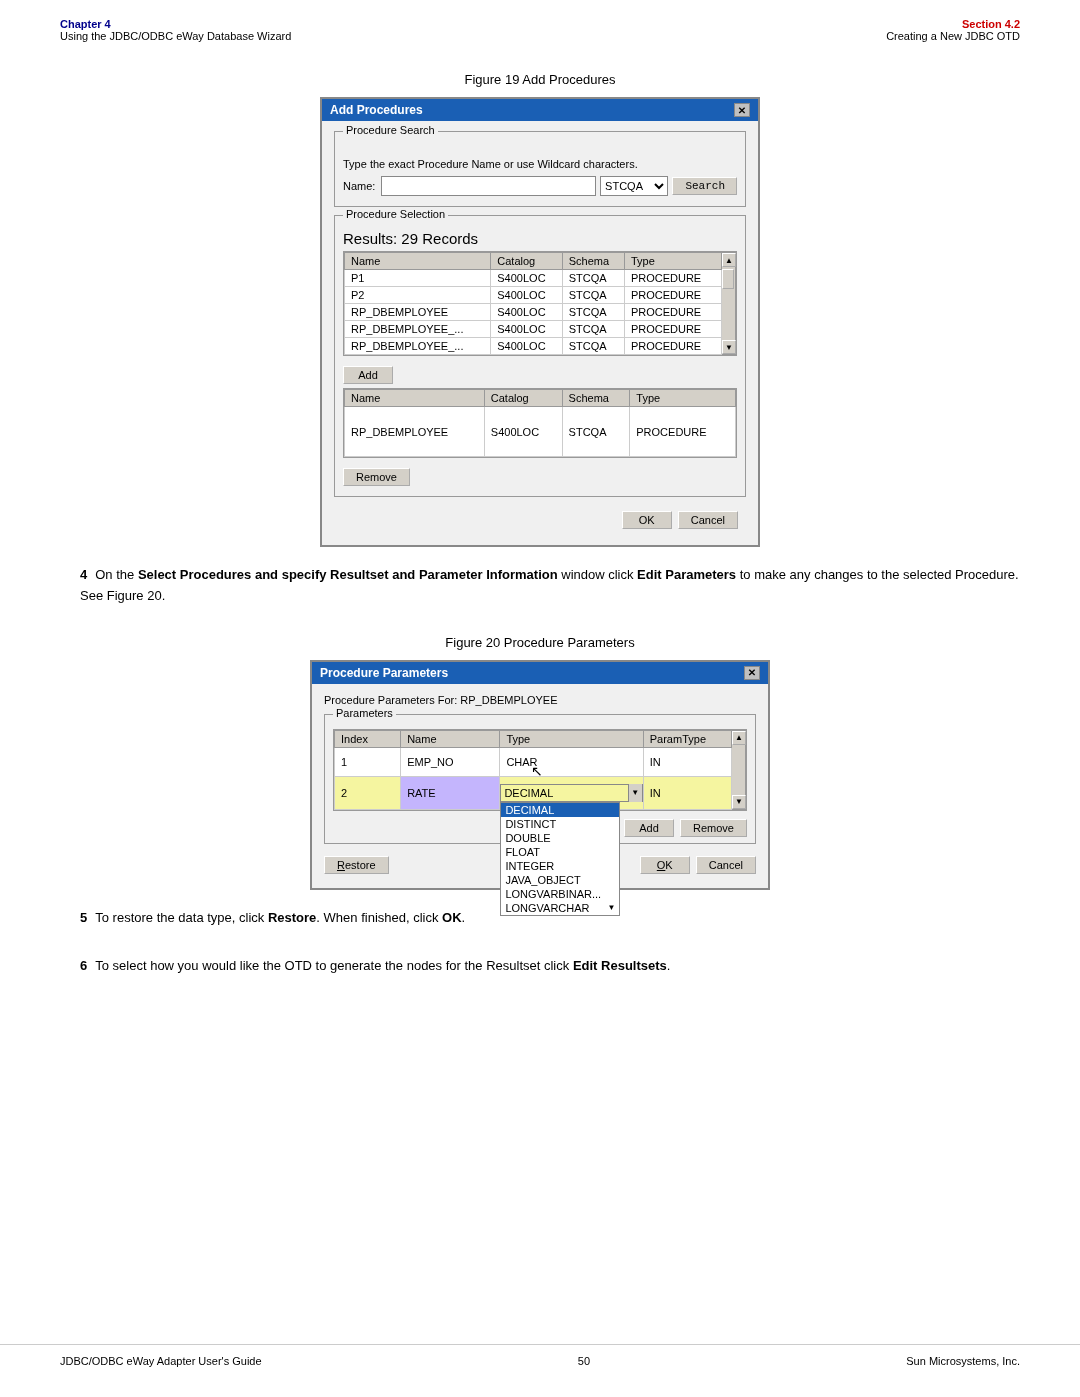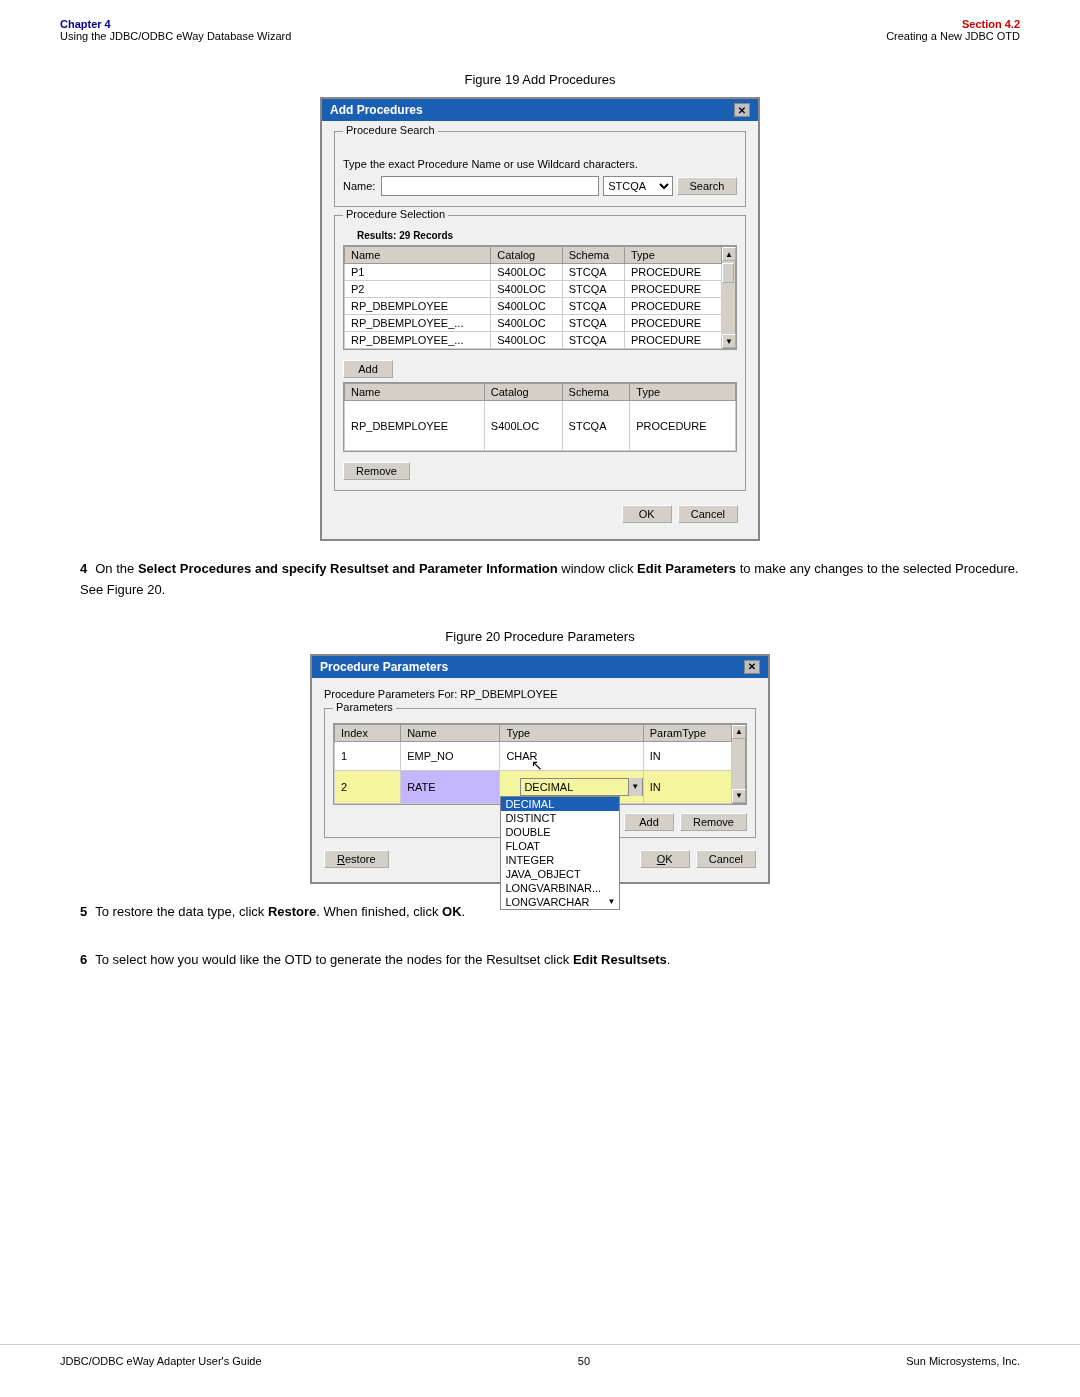--- a/index.html
+++ b/index.html
@@ -185,23 +185,23 @@
       padding: 6px 8px;
     }
     .btn-row-left {
       display: flex;
       justify-content: flex-start;
       padding: 4px 0;
     }
 
     
     .results-label {
-      font-size: 10px;
-      font-weight: bold;
-      margin: 4px 14px;
+      font-size: 15px;
+      font-weight: normal;
+      margin: 4px 0;
     }
 
     
     .para-text {
       font-size: 13px;
       line-height: 1.6;
       margin: 28px 0;
     }
     .para-text .num {
       font-weight: bold;
@@ -316,21 +316,21 @@
 
       <div class="group-box">
         <span class="group-box-label">Procedure Search</span>
         <div style="font-size:11px;margin-top:20px;margin-bottom:6px;">Type the exact Procedure Name or use Wildcard characters.</div>
         <div class="form-row">
           <span class="form-label">Name:</span>
           <input class="form-input" style="width: 220px;" type="text" value="">
           <select class="form-select" style="width:70px;margin-left:4px;">
             <option>STCQA</option>
           </select>
-          <button class="btn" style="margin-left:4px;">Search</button>
+          <button class="btn" style="margin-left:4px;font-family:Liberation Mono, monospace;">Search</button>
         </div>
       </div>
 
       <div class="group-box">
         <span class="group-box-label">Procedure Selection</span>
         <div class="results-label" style="margin-top:8px;">Results:  29 Records</div>
 
         <div class="table-container" style="display:flex;border:1px solid #999;margin-bottom:6px;">
           <table class="data-table" style="flex:1;border:none;">
             <thead>
@@ -460,21 +460,21 @@
                   <td>1</td>
                   <td>EMP_NO</td>
                   <td>CHAR</td>
                   <td>IN</td>
                 </tr>
                 <tr style="background:#f5f5a0;">
                   <td style="background:#f5f5a0;">2</td>
                   <td style="background:#c4b5fd;">RATE</td>
                   <td style="background:#f5f5a0;padding:0;">
 
-                    <div style="position:relative;padding-left:20px;">
+                    <div style="position:relative;">
                       <div class="inline-select-wrapper">
                         <span class="inline-select-text">DECIMAL</span>
                         <div class="inline-select-arrow">▼</div>
                       </div>
 
                       <div class="dropdown-list" style="top:18px;left:0;width:120px;">
                         <div class="dd-item selected">DECIMAL</div>
                         <div class="dd-item">DISTINCT</div>
                         <div class="dd-item">DOUBLE</div>
                         <div class="dd-item">FLOAT</div>

